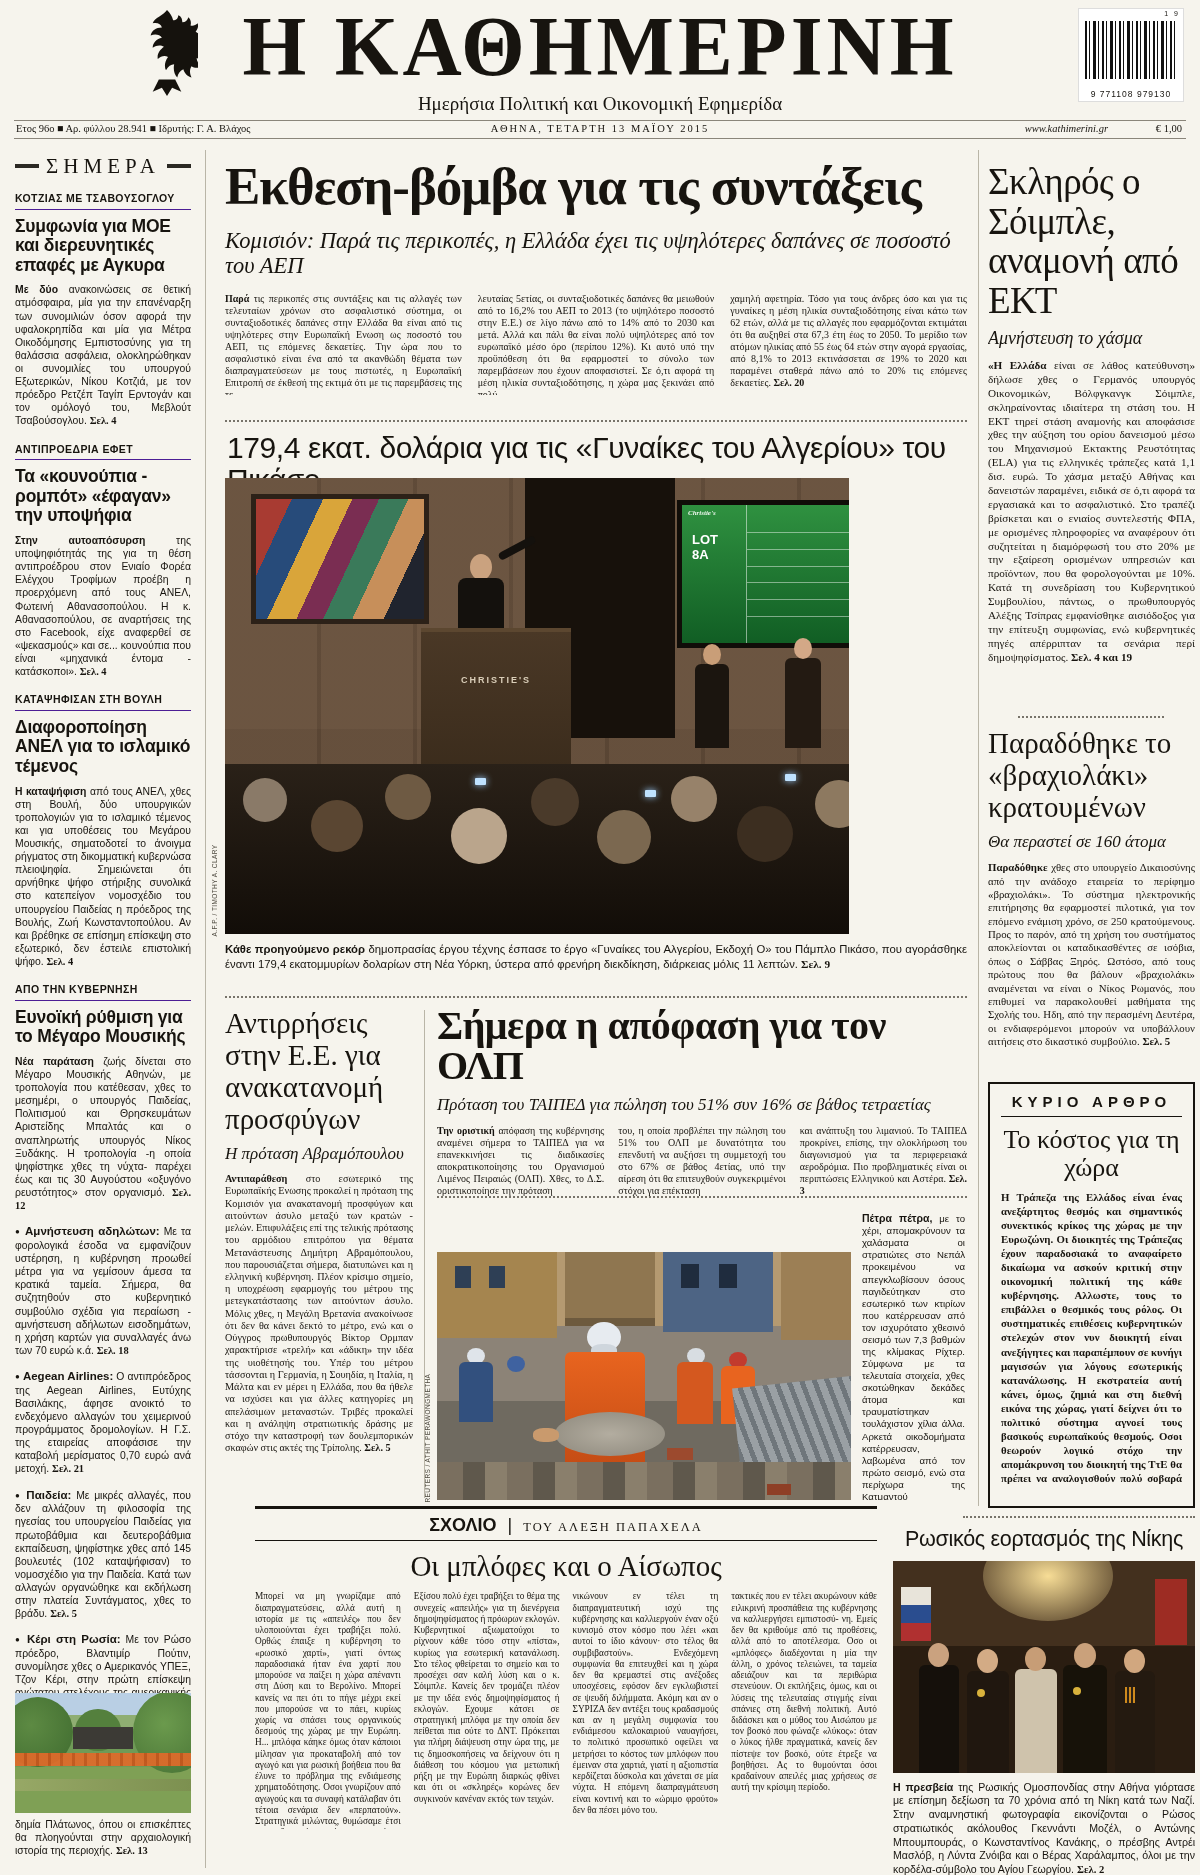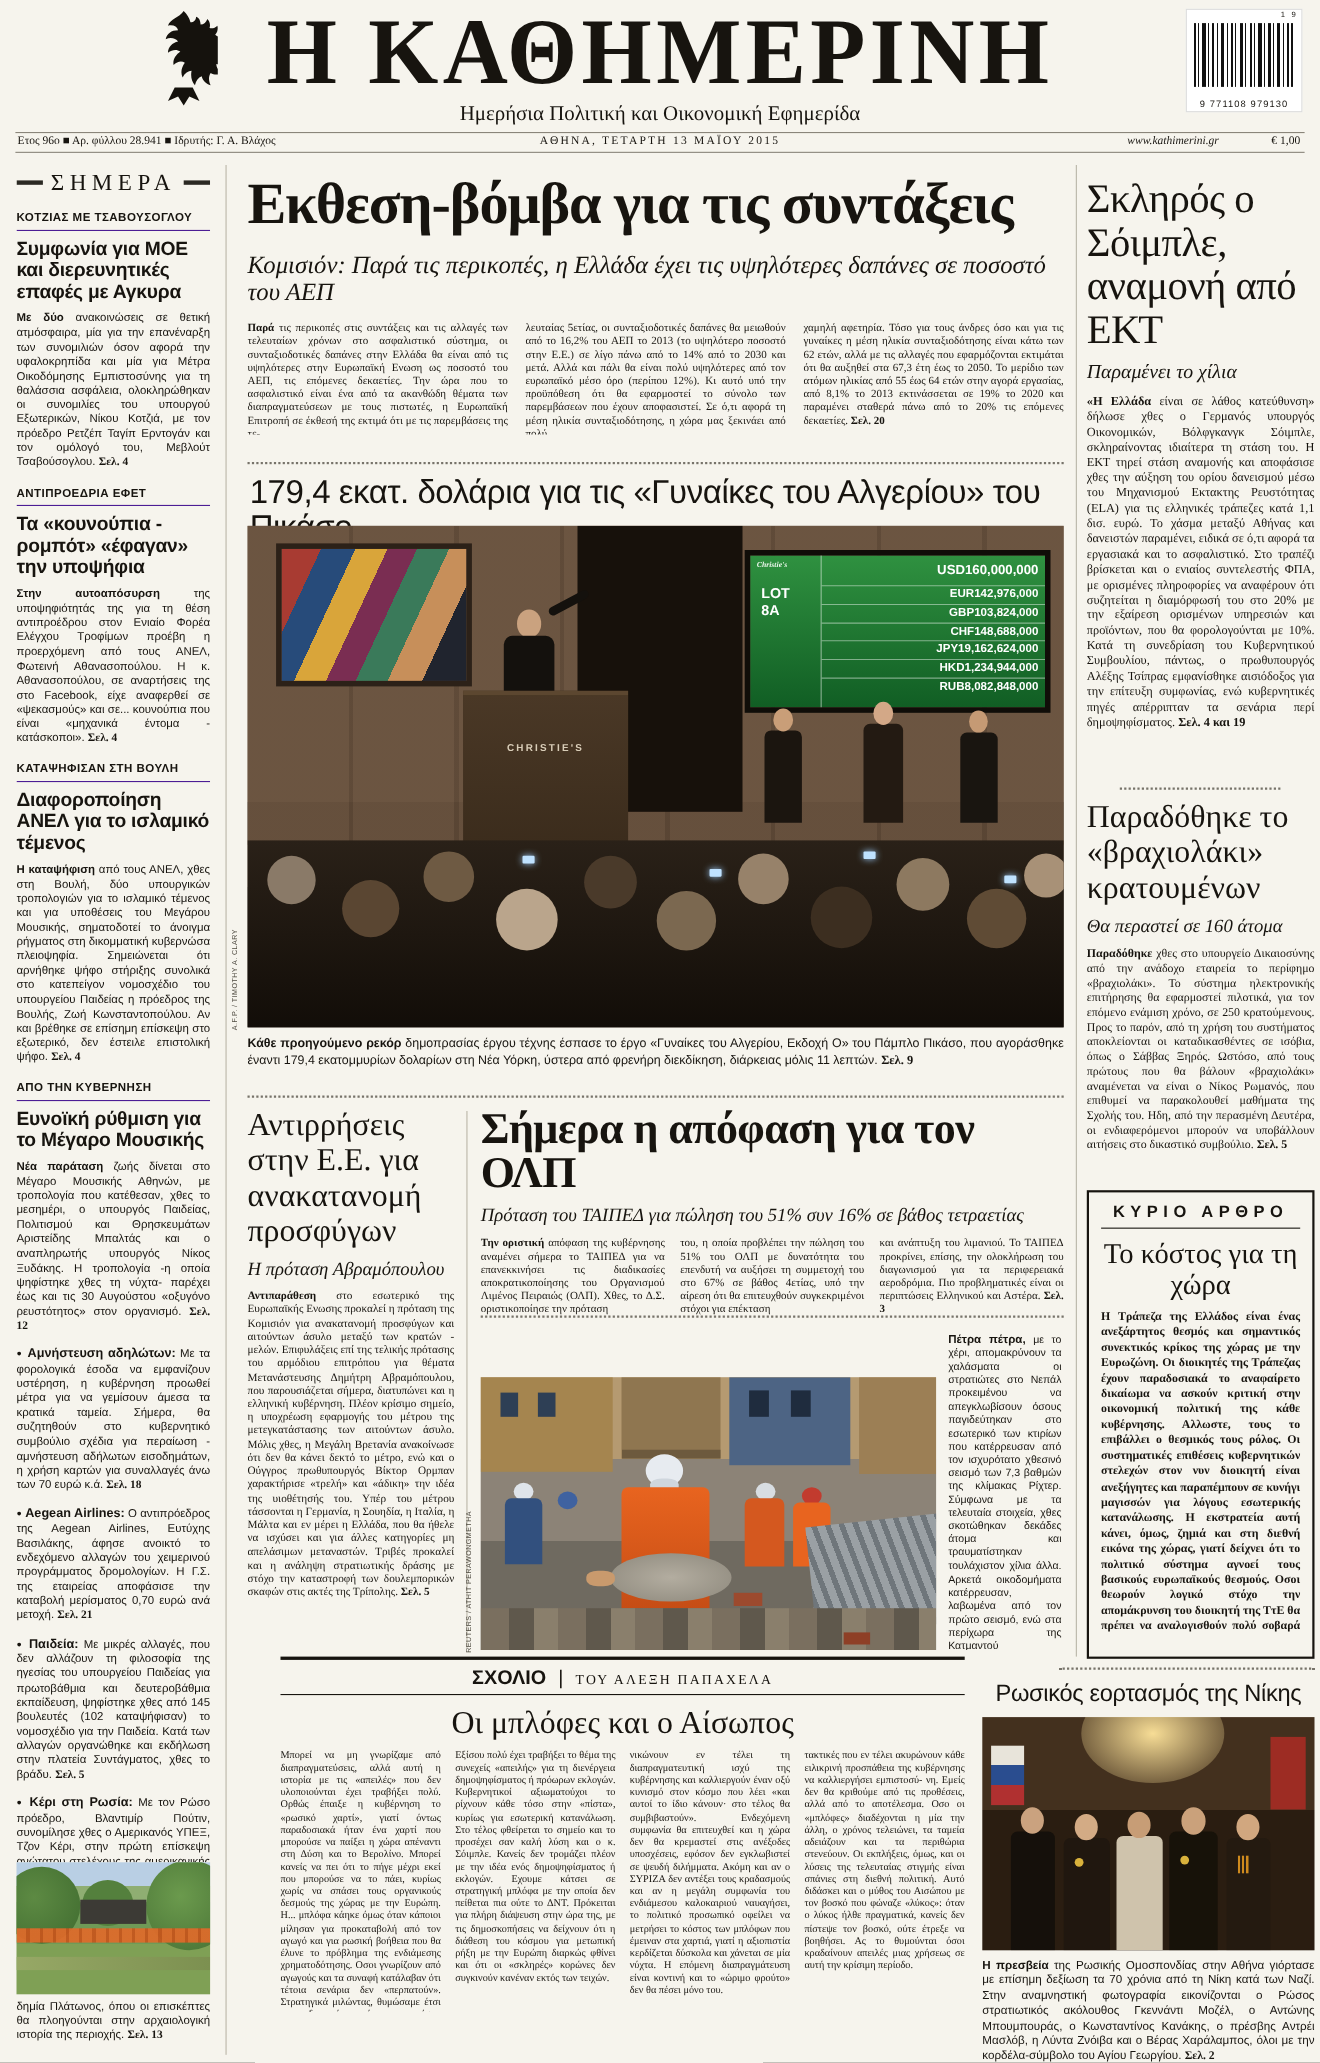--- a/index.html
+++ b/index.html
@@ -148,21 +148,21 @@
       <div class="body10"><b>Παρά</b> <span>τις περικοπές στις συντάξεις και τις αλλαγές των τελευταίων χρόνων στο ασφαλιστικό σύστημα, οι συνταξιοδοτικές δαπάνες στην Ελλάδα θα είναι από τις υψηλότερες στην Ευρωπαϊκή Ενωση ως ποσοστό του ΑΕΠ, τις επόμενες δεκαετίες. Την ώρα που το ασφαλιστικό είναι ένα από τα ακανθώδη θέματα των διαπραγματεύσεων με τους πιστωτές, η Ευρωπαϊκή Επιτροπή σε έκθεσή της εκτιμά ότι με τις παρεμβάσεις της τε-</span></div>
       <div class="body10">λευταίας 5ετίας, οι συνταξιοδοτικές δαπάνες θα μειωθούν από το 16,2% του ΑΕΠ το 2013 (το υψηλότερο ποσοστό στην Ε.Ε.) σε λίγο πάνω από το 14% από το 2030 και μετά. Αλλά και πάλι θα είναι πολύ υψηλότερες από τον ευρωπαϊκό μέσο όρο (περίπου 12%). Κι αυτό υπό την προϋπόθεση ότι θα εφαρμοστεί το σύνολο των παρεμβάσεων που έχουν αποφασιστεί. Σε ό,τι αφορά τη μέση ηλικία συνταξιοδότησης, η χώρα μας ξεκινάει από πολύ</div>
       <div class="body10"><span>χαμηλή αφετηρία. Τόσο για τους άνδρες όσο και για τις γυναίκες η μέση ηλικία συνταξιοδότησης είναι κάτω των 62 ετών, αλλά με τις αλλαγές που εφαρμόζονται εκτιμάται ότι θα αυξηθεί στα 67,3 έτη έως το 2050. Το μερίδιο των ατόμων ηλικίας από 55 έως 64 ετών στην αγορά εργασίας, από 8,1% το 2013 εκτινάσσεται σε 19% το 2020 και παραμένει σταθερά πάνω από το 20% τις επόμενες δεκαετίες.</span> <span class="pg">Σελ. 20</span></div>
     </div>
   </div>
 
   <div class="dotted" style="left:225px;top:420px;width:742px;"></div>
 
   <div class="abs h-sans" style="left:227px;top:432px;width:742px;">179,4 εκατ. δολάρια για τις «Γυναίκες του Αλγερίου» του Πικάσο</div>
 
-  <div class="ph" style="left:225px;top:478px;width:742px;height:456px;background:linear-gradient(180deg,#6e5a47 0 55%,#463729 55% 72%,#241b13 72% 100%);">
+  <div class="ph" style="left:225px;top:478px;width:624px;height:456px;background:linear-gradient(180deg,#6e5a47 0 55%,#463729 55% 72%,#241b13 72% 100%);">
 
     <div class="abs" style="left:0;top:0;width:742px;height:290px;background:repeating-linear-gradient(90deg,#6b5440 0 92px,#5d4836 92px 96px);opacity:.85;"></div>
     <div class="abs" style="left:300px;top:0;width:150px;height:260px;background:#17110b;"></div>
 
     <div class="abs" style="left:26px;top:16px;width:168px;height:120px;border:5px solid #2c2118;background:linear-gradient(115deg,#a83b32 0 16%,#274b7a 16% 30%,#d9a53a 30% 43%,#7a2d52 43% 55%,#3a7a5a 55% 68%,#c78f5a 68% 82%,#20242e 82% 100%);"></div>
 
     <div class="abs" style="left:452px;top:22px;width:268px;height:138px;border:5px solid #100d08;background:linear-gradient(180deg,#2f9140,#115e24);display:flex;">
       <div style="width:64px;border-right:1px solid rgba(255,255,255,.5);position:relative;">
         <div style="font:italic 700 7px/1 'Liberation Serif',serif;color:#eaf5ea;padding:5px 0 0 6px;">Christie's</div>
         <div style="color:#fff;font:700 13px/1.15 'Liberation Sans',sans-serif;padding:16px 0 0 10px;"><span>LOT</span><br><span>8A</span></div>
@@ -288,21 +288,21 @@
     <div class="abs" style="left:330px;top:232px;width:24px;height:11px;background:#8e3f26;"></div>
   </div>
   <div class="credit" style="left:431px;top:1496px;">REUTERS / ATHIT PERAWONGMETHA</div>
 
   <div class="abs" style="left:862px;top:1212px;width:103px;height:288px;overflow:hidden;">
     <div class="sb-b" style="font-size:9.6px;"><b style="font-size:10.5px;">Πέτρα πέτρα,</b> <span>με το χέρι, απομακρύνουν τα χαλάσματα οι στρατιώτες στο Νεπάλ προκειμένου να απεγκλωβίσουν όσους παγιδεύτηκαν στο εσωτερικό των κτιρίων που κατέρρευσαν από τον ισχυρότατο χθεσινό σεισμό των 7,3 βαθμών της κλίμακας Ρίχτερ. Σύμφωνα με τα τελευταία στοιχεία, χθες σκοτώθηκαν δεκάδες άτομα και τραυματίστηκαν τουλάχιστον χίλια άλλα. Αρκετά οικοδομήματα κατέρρευσαν, λαβωμένα από τον πρώτο σεισμό, ενώ στα περίχωρα της Κατμαντού σημειώθηκαν πολλές κατολισθήσεις.</span> </div>
   </div>
 
   <div class="abs" style="left:988px;top:162px;width:207px;height:548px;overflow:hidden;">
     <div class="h-r1">Σκληρός ο Σόιμπλε, αναμονή από ΕΚΤ</div>
-    <div class="sub-it" style="font-size:18px;">Παραμένει το χίλια</div>
+    <div class="sub-it" style="font-size:18px;">Αμνήστευση το χάσμα</div>
     <div class="body11"><b>«Η Ελλάδα</b> <span>είναι σε λάθος κατεύθυνση» δήλωσε χθες ο Γερμανός υπουργός Οικονομικών, Βόλφγκανγκ Σόιμπλε, σκληραίνοντας ιδιαίτερα τη στάση του. Η ΕΚΤ τηρεί στάση αναμονής και αποφάσισε χθες την αύξηση του ορίου δανεισμού μέσω του Μηχανισμού Εκτακτης Ρευστότητας (ELA) για τις ελληνικές τράπεζες κατά 1,1 δισ. ευρώ. Το χάσμα μεταξύ Αθήνας και δανειστών παραμένει, ειδικά σε ό,τι αφορά τα εργασιακά και το ασφαλιστικό. Στο τραπέζι βρίσκεται και ο ενιαίος συντελεστής ΦΠΑ, με ορισμένες πληροφορίες να αναφέρουν ότι συζητείται η διαμόρφωσή του στο 20% με την εξαίρεση ορισμένων υπηρεσιών και προϊόντων, που θα φορολογούνται με 10%. Κατά τη συνεδρίαση του Κυβερνητικού Συμβουλίου, πάντως, ο πρωθυπουργός Αλέξης Τσίπρας εμφανίσθηκε αισιόδοξος για την επίτευξη συμφωνίας, ενώ κυβερνητικές πηγές απέρριπταν τα σενάρια περί δημοψηφίσματος.</span> <span class="pg">Σελ. 4 και 19</span></div>
   </div>
 
   <div class="dotted" style="left:1018px;top:716px;width:146px;"></div>
 
   <div class="abs" style="left:988px;top:728px;width:207px;height:346px;overflow:hidden;">
     <div class="h-r2">Παραδόθηκε το «βραχιολάκι» κρατουμένων</div>
     <div class="sub-it">Θα περαστεί σε 160 άτομα</div>
     <div class="body11" style="font-size:10.8px;"><b>Παραδόθηκε</b> <span>χθες στο υπουργείο Δικαιοσύνης από την ανάδοχο εταιρεία το περίφημο «βραχιολάκι». Το σύστημα ηλεκτρονικής επιτήρησης θα εφαρμοστεί πιλοτικά, για τον επόμενο ενάμιση χρόνο, σε 250 κρατούμενους. Προς το παρόν, από τη χρήση του συστήματος αποκλείονται οι καταδικασθέντες σε ισόβια, όπως ο Σάββας Ξηρός. Ωστόσο, από τους πρώτους που θα βάλουν «βραχιολάκι» αναμένεται να είναι ο Νίκος Ρωμανός, που επιθυμεί να παρακολουθεί μαθήματα της Σχολής του. Ηδη, από την περασμένη Δευτέρα, οι ενδιαφερόμενοι μπορούν να υποβάλλουν αιτήσεις στο δικαστικό συμβούλιο.</span> <span class="pg">Σελ. 5</span></div>
   </div>

